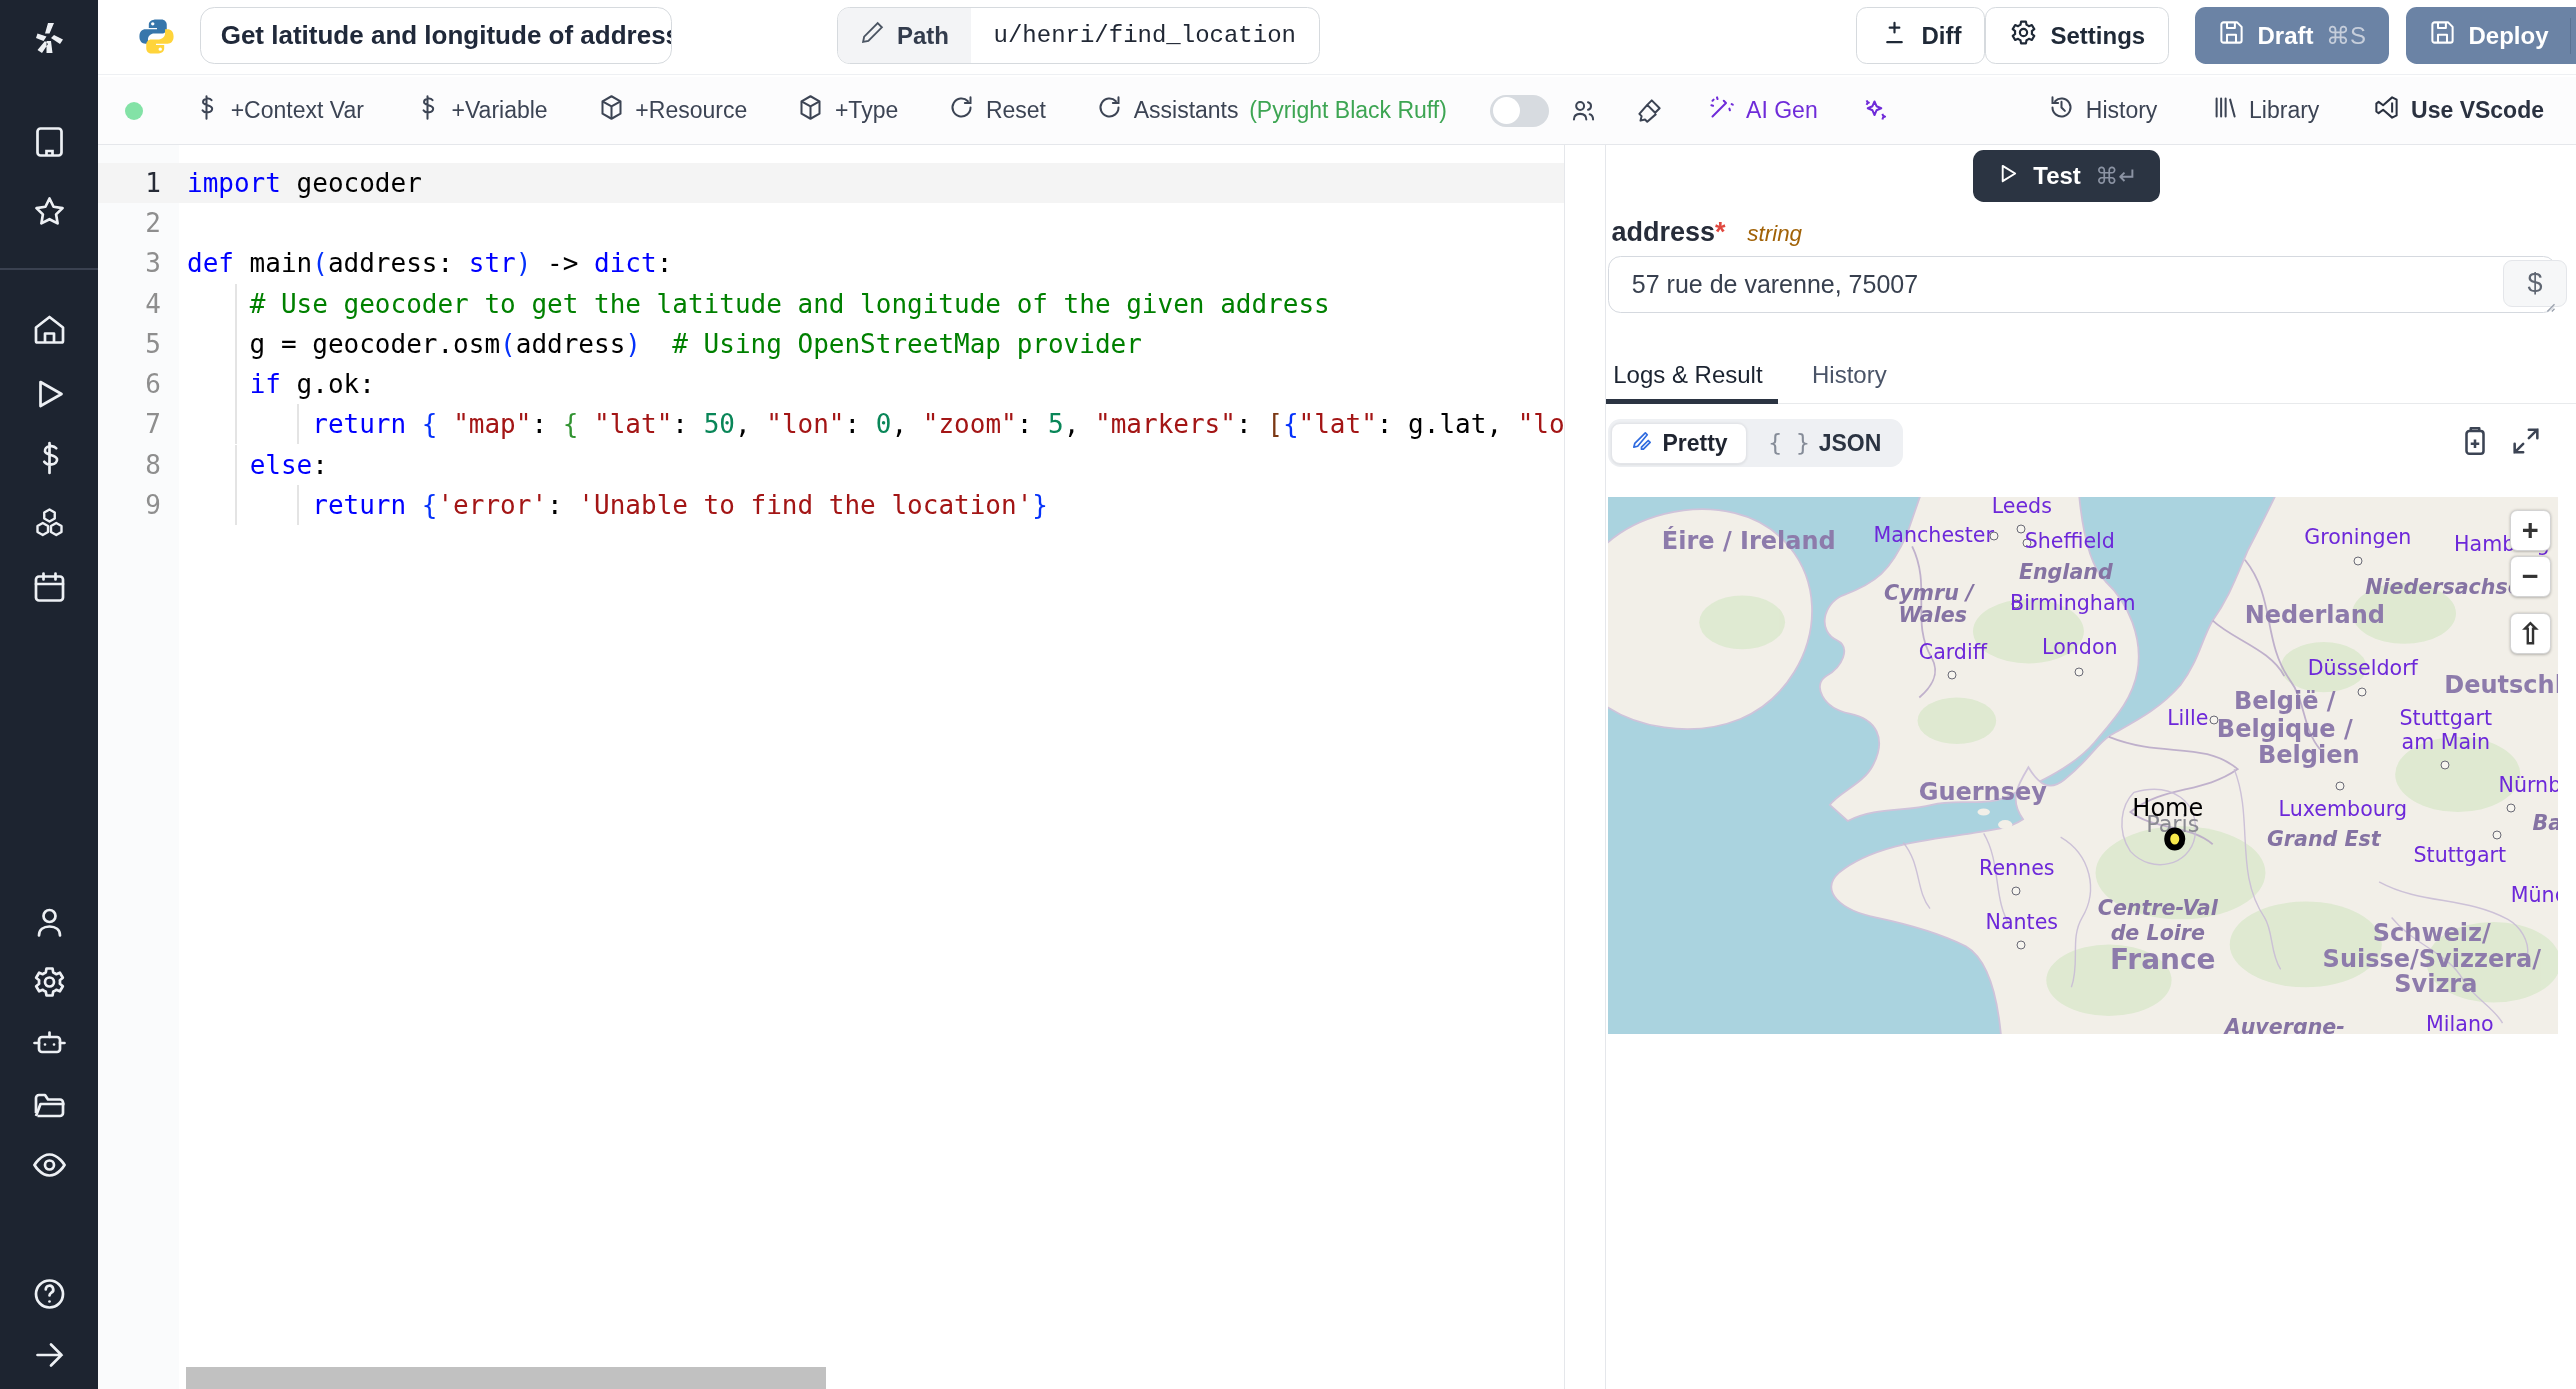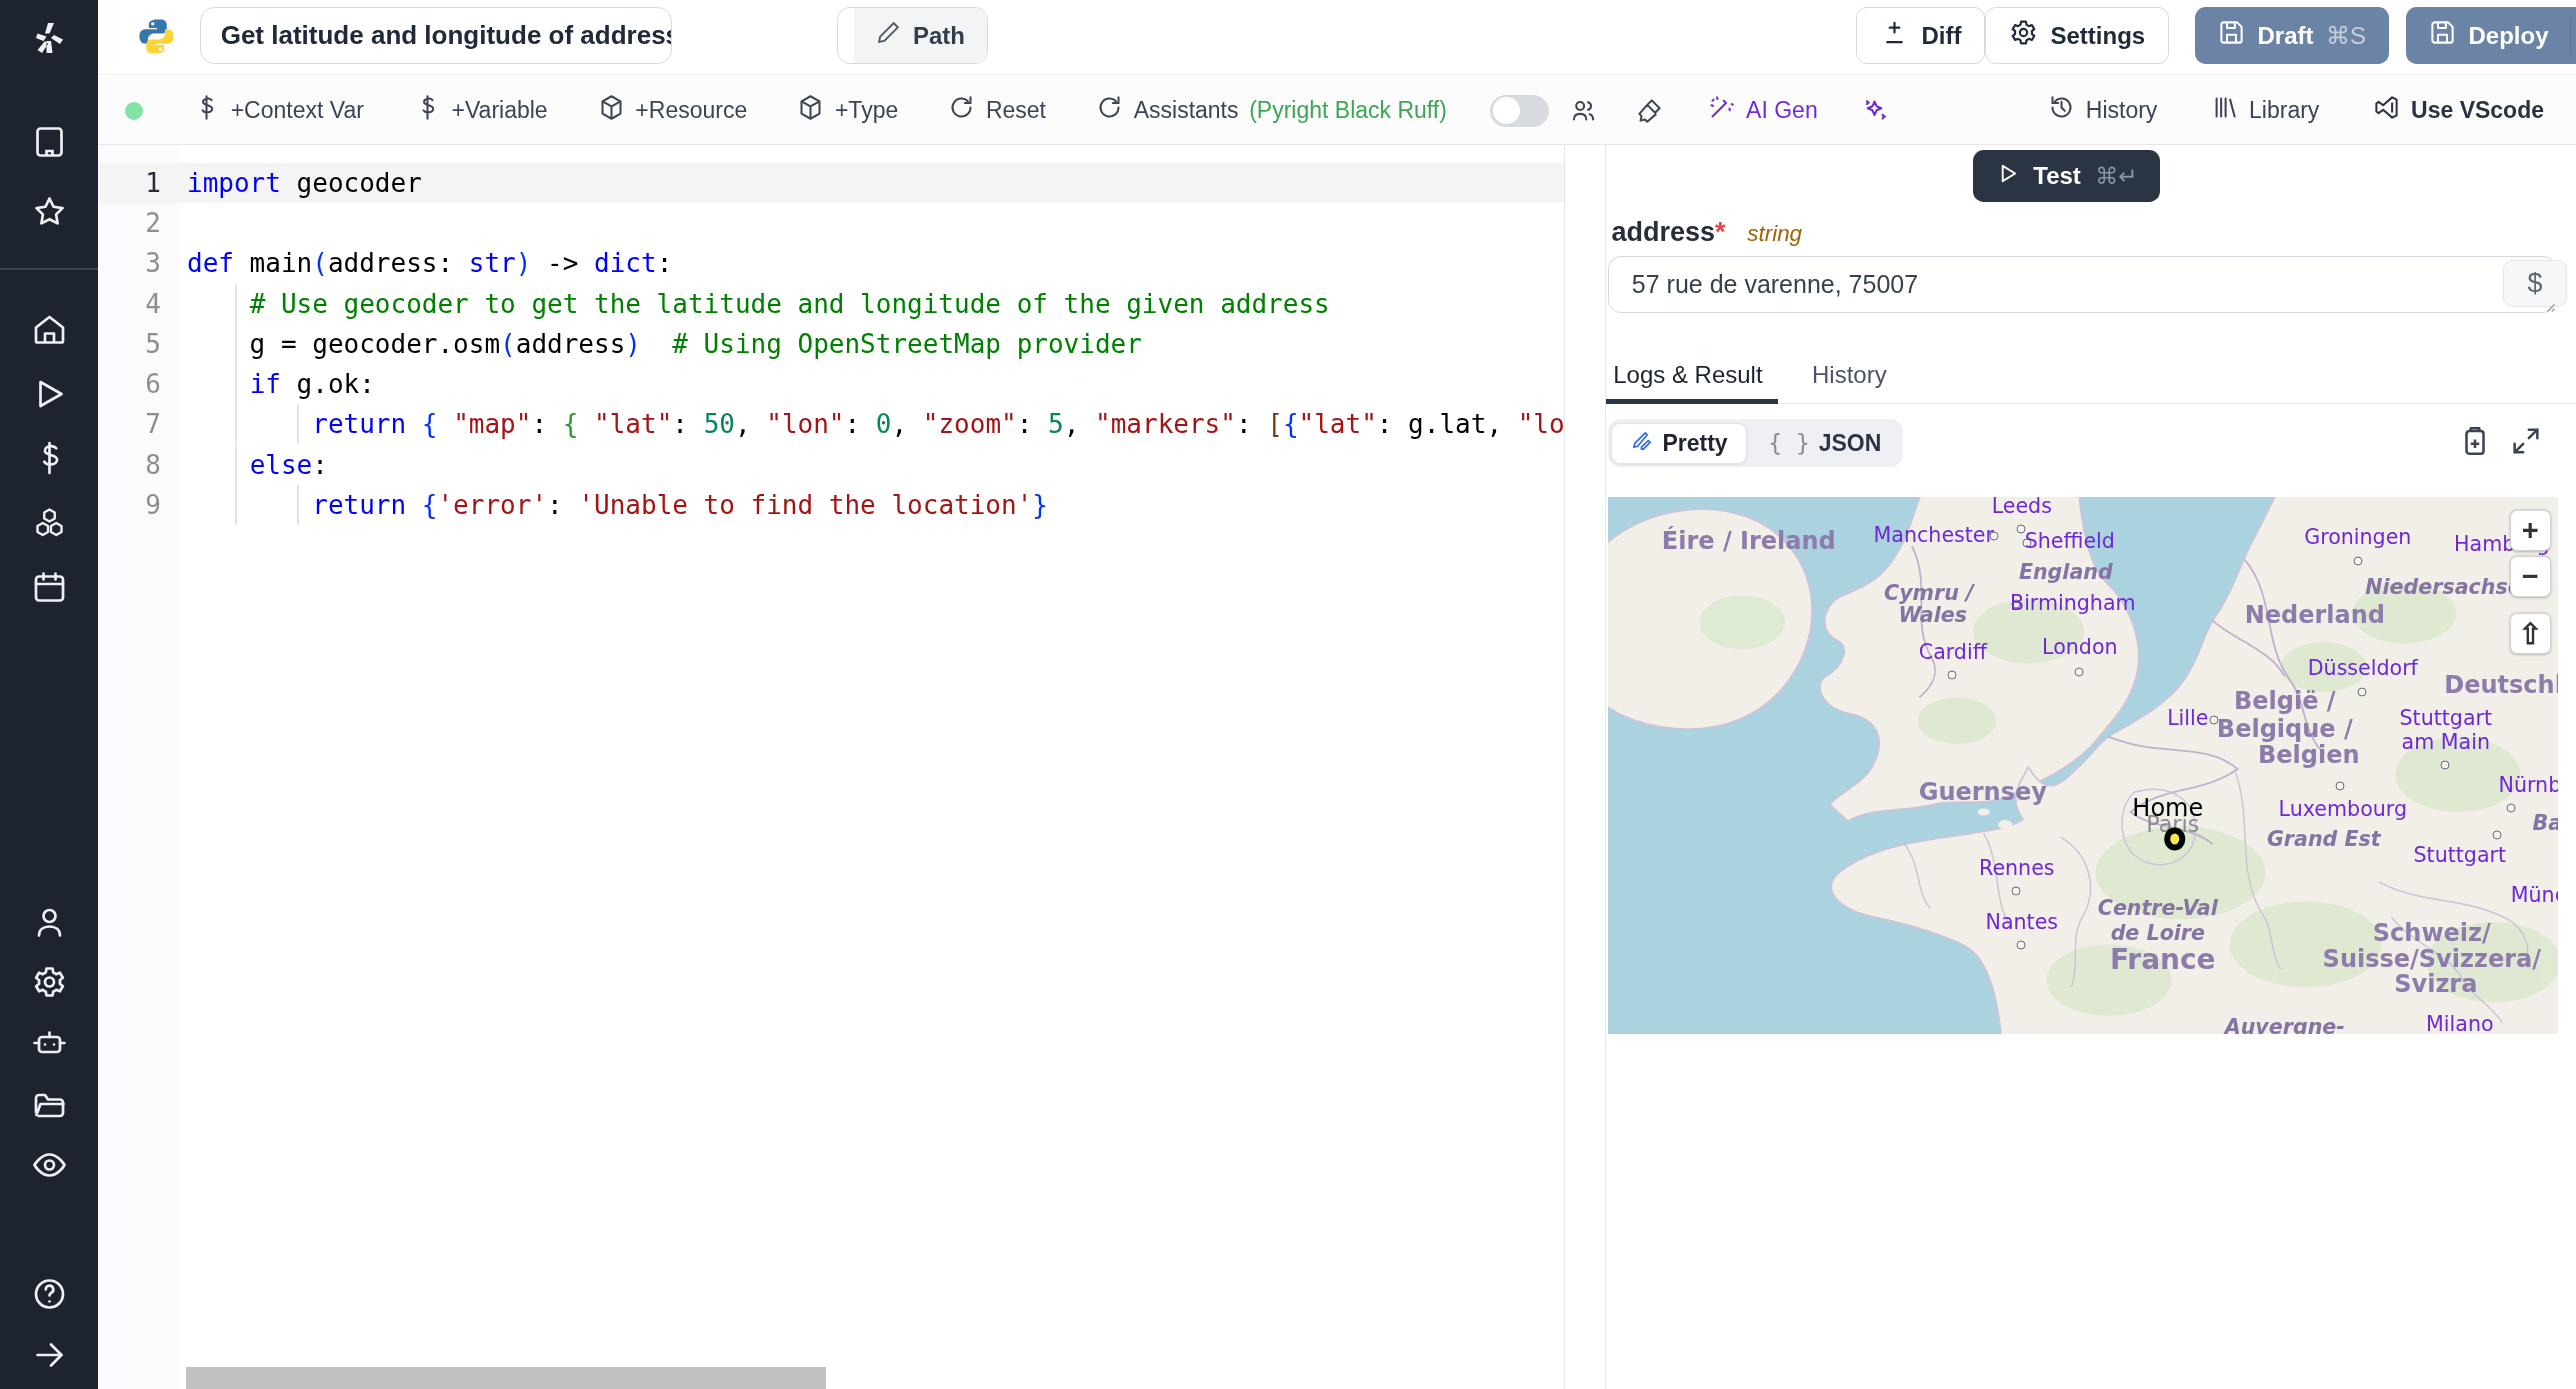--- a/index.html
+++ b/index.html
@@ -15,21 +15,21 @@
   .sb-icon svg { width:36px; height:36px; }
   #sb-divider { left:0; width:98px; height:1.8px; background:#3a4150; top:268px; }
 
   
   #titlebar { left:98px; top:0; width:2478px; height:75px; background:#fff; border-bottom:1.8px solid #eef0f3; }
   #py-logo { left:38px; top:16px; width:41px; height:41px; }
   #title-input { left:102px; top:7.2px; width:472px; height:57px; border:1.8px solid #d6dade; border-radius:14.3px;
                  background:#fff; font-size:26px; font-weight:700; color:#20293a; padding:0 19.7px;
                  display:flex; align-items:center; overflow:hidden; white-space:nowrap; }
   #path-chip { left:739px; top:7.2px; height:57px; border:1.8px solid #d6dade; border-radius:12.5px; display:flex;
-               align-items:stretch; overflow:hidden; background:#fff;padding-left:16px; }
+               align-items:stretch; overflow:hidden; background:#fff; }
   #path-chip .seg-l { background:#f3f4f6; display:flex; align-items:center; gap:12.5px; padding:0 21.5px;
                       font-size:24px; font-weight:700; color:#333c4d; }
   #path-chip .seg-r { display:flex; align-items:center; padding:0 23px; font-family:"Liberation Mono", monospace;
                       font-size:24px; color:#212835; }
   .top-btn { position:absolute; top:7.2px; height:57px; border:1.8px solid #d6dade; border-radius:10.7px; background:#fff;
              display:flex; align-items:center; gap:12.5px; padding:0 23px; font-size:24px; font-weight:700;
              color:#1f2937; cursor:pointer; }
   .top-btn svg { width:29px; height:29px; }
   .solid-btn { position:absolute; top:7.2px; height:57px; border:none; border-radius:10.7px; background:#6b83a5;
                color:#fff; display:flex; align-items:center; gap:12.5px; padding:0 23px; font-size:24px;
@@ -216,20 +216,21 @@
     <div id="title-input" class="abs">Get latitude and longitude of address</div>
     <div id="path-chip" class="abs">
       <div class="seg-l">
         <span>
           <svg width="25" height="25" viewBox="0 0 24 24" fill="none" stroke="#4b5563" stroke-width="1.8" stroke-linecap="round">
               <path d="M17 3l4 4L8 20l-5 1 1-5z"></path>
             </svg>
         </span>
         <span>Path</span>
       </div>
+      <div class="seg-r">u/henri/find_location</div>
     </div>
     <button class="top-btn" style="left:1758px">
       <span>
         <svg viewBox="0 0 24 24" fill="none" stroke="#1f2937" stroke-width="1.8" stroke-linecap="round">
             <path d="M12 4v8M8 8h8M6 20h12"></path>
           </svg>
       </span>
         <span>Diff</span>
     </button>
     <button class="top-btn" style="left:1887px">

